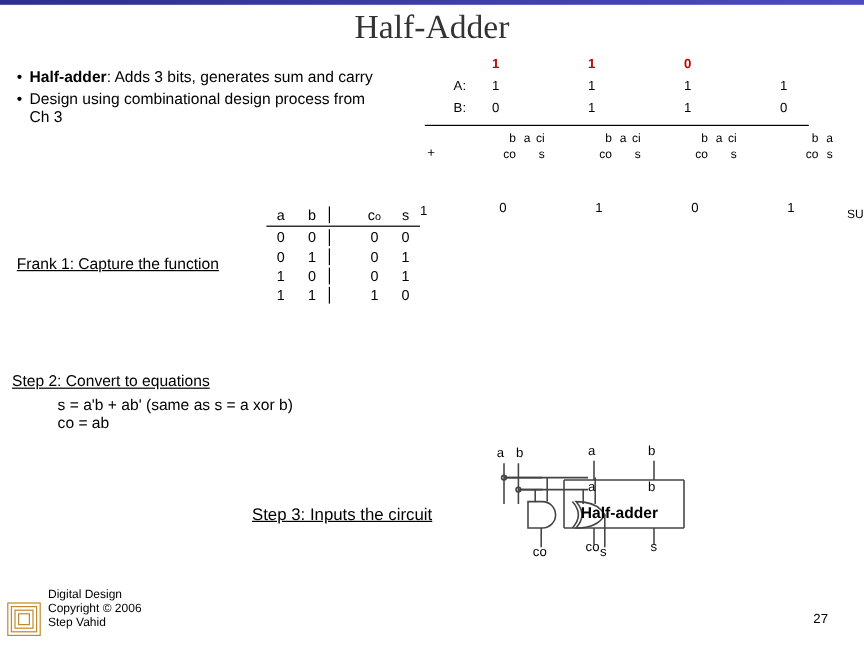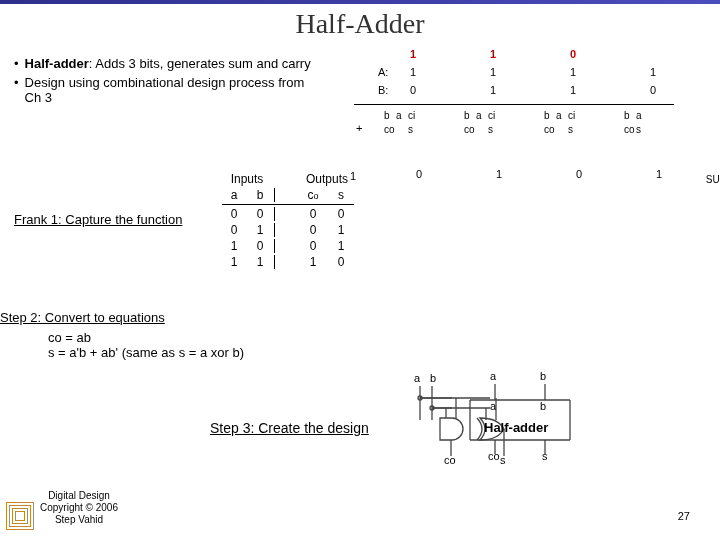--- a/index.html
+++ b/index.html
@@ -9,38 +9,38 @@
 .bullets { position:absolute; top:56px; left:14px; width:310px; }
 .bullets .bullet { display:flex; margin-bottom:4px; }
 .bullets .dot { margin-right:6px; }
 .bstrong { font-weight:700; }
 .tt { position:absolute; top:170px; left:220px; font-size:12px; }
 .tth { text-align:center; padding:0 6px; }
 .tt td { width:24px; text-align:center; }
 .tt .vl { border-left:1px solid #000; }
 .sub { font-size:9px; }
 .step1 { position:absolute; top:212px; left:14px; text-decoration:underline; }
-.step2 { position:absolute; top:310px; left:0; text-decoration:underline;text-align:right; }
+.step2 { position:absolute; top:310px; left:10px; text-decoration:underline;text-align:right; }
 .eqs { position:absolute; top:330px; left:48px; }
 .step3title { position:absolute; top:420px; left:210px; text-decoration:underline; font-size:14px; }
-.credit { position:absolute; bottom:14px; left:40px; font-size:10px; line-height:1.2;text-align:center; }
+.credit { position:absolute; bottom:14px; left:40px; font-size:10px; line-height:1.2; }
 .nest { position:absolute; bottom:10px; left:6px; width:28px; height:28px; }
 .nest div { position:absolute; border:1px solid #c08a2a; }
 .pagenum { position:absolute; bottom:18px; right:30px; font-size:11px; }
 .addarea { position:absolute; top:48px; left:360px; width:360px; font-size:11px; }
 .carryrow { position:relative; height:18px; }
 .carry { position:absolute; color:#c00000; font-weight:700; top:0; }
 .plus { position:absolute; left:-4px; top:38px; }
 .row { position:relative; height:18px; }
 .cell { position:absolute; text-align:center; width:18px; }
 .lbl { position:absolute; left:18px; }
 .underline { position:absolute; height:1px; background:#000; top:2px; }
 .sumlbl { position:absolute; right:-8px; top:126px; font-size:10px; }
 .hacol { position:absolute; top:62px; width:70px; height:70px; }
-.hacol .hb { height:14px; font-size:10px; text-align:left; }
+.hacol .hb { height:14px; font-size:10px; text-align:right; }
 .hacol .hb span { display:inline-block; width:12px; }
 .hacol .haout { position:absolute; top:58px; left:0; width:70px; text-align:center; font-size:11px; }
 .halfbox { position:absolute; left:440px; top:380px; width:160px; }
 .halfbox .inlbl { position:absolute; font-size:11px; }
 .halfbox .name { position:absolute; top:40px; left:44px; font-size:13px; font-weight:700; }
 .halfbox .outlbl { position:absolute; top:70px; font-size:11px; }
 .gatebox { position:absolute; left:400px; top:378px; width:130px; height:90px; }
 .gatebox svg line,.gatebox svg path,.gatebox svg circle,.halfbox svg line { stroke:#444; stroke-width:1.3; fill:none; }
 .gatebox .glbl { position:absolute; font-size:11px; }
 .tt .hr { height:1px; background:#000; }
@@ -57,25 +57,20 @@
     <span><span class="bstrong">Half-adder</span><span>: Adds 3 bits, generates sum and carry</span></span>
   </div>
   <div class="bullet">
     <span class="dot">•</span>
     <span>Design using combinational design process from Ch 3</span>
   </div>
 </div>
 
 <table class="tt">
   <tbody>
-      <tr>
-        <td colspan="2" class="tth">Inputs</td>
-        <td></td>
-        <td colspan="2" class="tth">Outputs</td>
-      </tr>
   <tr>
         <td>a</td>
         <td>b</td>
         <td class="vl"></td>
         <td><span>c</span><span class="sub">o</span></td>
         <td>s</td>
       </tr>
   <tr>
         <td colspan="5">
           <div class="hr"></div>
@@ -108,24 +103,24 @@
         <td class="vl"></td>
         <td>1</td>
         <td>0</td>
       </tr>
 </tbody>
   </table>
 
 <div class="step1">Frank 1: Capture the function</div>
 <div class="step2">Step 2: Convert to equations</div>
 <div class="eqs">
+  <div>s = a'b + ab'  (same as s = a xor b)</div>
   <div>co = ab</div>
-  <div>s = a'b + ab'  (same as s = a xor b)</div>
-</div>
-<div class="step3title">Step 3: Create the design</div>
+</div>
+<div class="step3title">Step 3: Inputs the circuit</div>
 
 <div class="addarea">
   <div class="carryrow">
     <span class="carry" style="left:50px">1</span>
     <span class="carry" style="left:130px">1</span>
     <span class="carry" style="left:210px">0</span>
   </div>
   <div class="row">
     <span class="lbl">A:</span>
     <span class="cell" style="left:44px">1</span>

